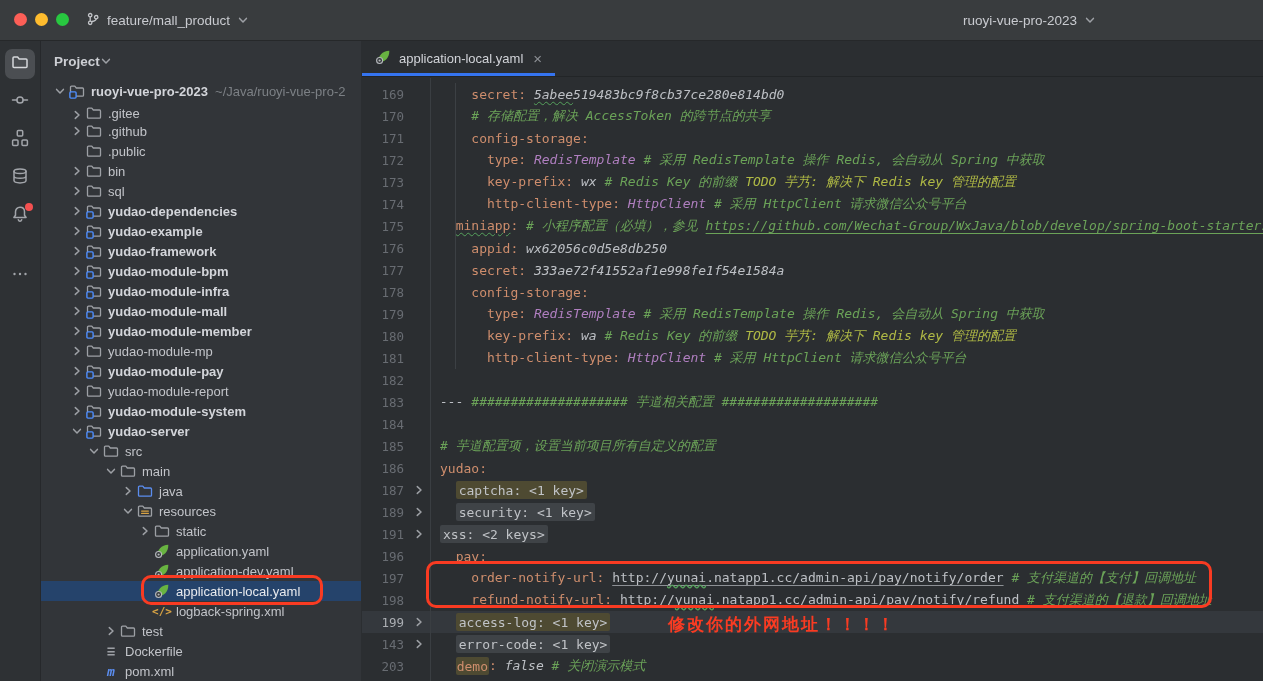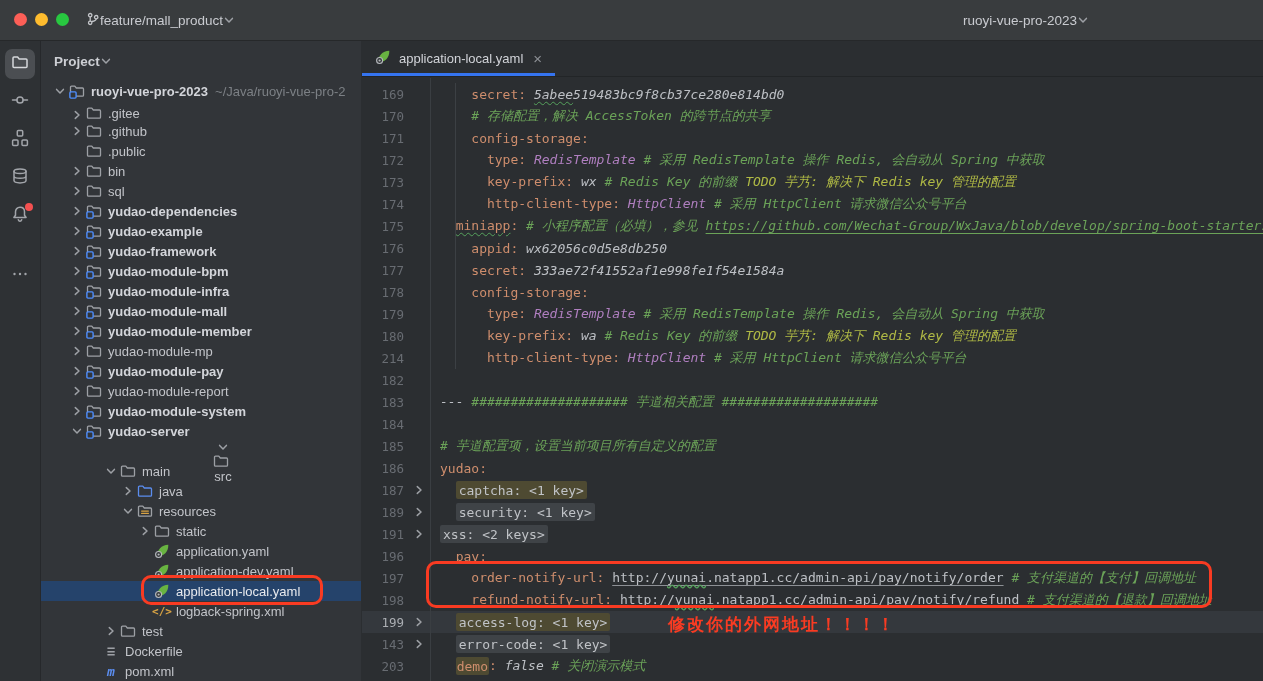--- a/index.html
+++ b/index.html
@@ -5,21 +5,21 @@
   * { box-sizing: border-box; margin: 0; padding: 0; }
   html,body { width: 1263px; height: 681px; overflow: hidden; }
   body { background:#2b2e31; font-family:"Liberation Sans", sans-serif; position:relative; }
 
   
   .titlebar { position:absolute; left:0; top:0; width:1263px; height:41px;
               background:#393c3e; border-bottom:1px solid #26282a; z-index:5; }
   .traffic { position:absolute; left:14px; top:13px; display:flex; gap:8px; }
   .traffic span { width:13px; height:13px; border-radius:50%; display:block; }
   .tl-close { background:#fc5f57; } .tl-min { background:#febc2e; } .tl-zoom { background:#28c840; }
-  .tb-widget { position:absolute; top:0; height:40px; display:flex; align-items:center; 
+  .tb-widget { position:absolute; top:0; height:40px; display:flex; align-items:center; gap:7px;
                color:#c9cbd0; font-size:13.5px; cursor:default; }
   .branch-widget { left:86px; }
   .project-widget { left:963px; }
   .chev-down { width:12px; height:12px; display:inline-flex; }
 
   
   .stripe { position:absolute; left:0; top:41px; width:41px; bottom:0;
             background:#2e3134; border-right:1px solid #26282b; z-index:4; }
   .stripe-btn { width:30px; height:30px; margin:8px auto 4px auto; display:flex; align-items:center;
                 justify-content:center; border-radius:7px; position:relative; color:#a2a5aa; }
@@ -399,21 +399,21 @@
           </svg>
         </span>
         <span class="tr-icon">
           <svg width="16" height="16" viewBox="0 0 16 16" fill="none" stroke="currentColor" stroke-width="1.3" stroke-linecap="round" stroke-linejoin="round">
             <path d="M1.5 4.2a1 1 0 0 1 1-1h3.3l1.5 1.8h6.2a1 1 0 0 1 1 1v6.2a1 1 0 0 1-1 1h-11a1 1 0 0 1-1-1z" stroke="#9da0a5"></path>
             <rect x="0.9" y="8.9" width="6.2" height="6.2" rx="1" fill="#323539" stroke="#4c8dff" stroke-width="1.4"></rect>
           </svg>
         </span>
         <span class="tr-label bold">yudao-server</span>
       </div>
-      <div class="tree-row" style="padding-left: 44px; flex-direction: column;">
+      <div class="tree-row" style="padding-left: 44px;">
         <span class="tr-chev">
           <svg width="12" height="12" viewBox="0 0 12 12" fill="none" stroke="currentColor" stroke-width="1.3" stroke-linecap="round" stroke-linejoin="round">
             <path d="M2.6 4.4 6 7.9 9.4 4.4" stroke="#9da0a5" stroke-width="1.5"></path>
           </svg>
         </span>
         <span class="tr-icon">
           <svg width="16" height="16" viewBox="0 0 16 16" fill="none" stroke="currentColor" stroke-width="1.3" stroke-linecap="round" stroke-linejoin="round">
             <path d="M1.5 4.2a1 1 0 0 1 1-1h3.3l1.5 1.8h6.2a1 1 0 0 1 1 1v6.2a1 1 0 0 1-1 1h-11a1 1 0 0 1-1-1z" stroke="#9da0a5"></path>
           </svg>
         </span>
@@ -562,21 +562,21 @@
       <div class="code-row"><span class="ln">171</span><span class="foldc"></span><span class="content" style="padding-left: 41.32px;"><span class="c-key">config-storage:</span></span></div>
       <div class="code-row"><span class="ln">172</span><span class="foldc"></span><span class="content" style="padding-left: 56.98px;"><span class="c-key">type:</span><span class="c-plain"> </span><span class="c-ref">RedisTemplate</span><span class="c-comment"> # 采用 RedisTemplate 操作 Redis, 会自动从 Spring 中获取</span></span></div>
       <div class="code-row"><span class="ln">173</span><span class="foldc"></span><span class="content" style="padding-left: 56.98px;"><span class="c-key">key-prefix:</span><span class="c-plain"> wx </span><span class="c-comment"># Redis Key 的前缀 </span><span class="c-todo">TODO 芋艿: 解决下 Redis key 管理的配置</span></span></div>
       <div class="code-row"><span class="ln">174</span><span class="foldc"></span><span class="content" style="padding-left: 56.98px;"><span class="c-key">http-client-type:</span><span class="c-plain"> </span><span class="c-ref">HttpClient</span><span class="c-comment"> # 采用 HttpClient 请求微信公众号平台</span></span></div>
       <div class="code-row"><span class="ln">175</span><span class="foldc"></span><span class="content" style="padding-left: 25.66px;"><span class="c-key c-sq">miniapp</span><span class="c-key">:</span><span class="c-plain"> </span><span class="c-comment"># 小程序配置（必填），参见 </span><span class="c-url">https://github.com/Wechat-Group/WxJava/blob/develop/spring-boot-starters</span></span></div>
       <div class="code-row"><span class="ln">176</span><span class="foldc"></span><span class="content" style="padding-left: 41.32px;"><span class="c-key">appid:</span><span class="c-plain"> wx62056c0d5e8db250</span></span></div>
       <div class="code-row"><span class="ln">177</span><span class="foldc"></span><span class="content" style="padding-left: 41.32px;"><span class="c-key">secret:</span><span class="c-plain"> 333ae72f41552af1e998fe1f54e1584a</span></span></div>
       <div class="code-row"><span class="ln">178</span><span class="foldc"></span><span class="content" style="padding-left: 41.32px;"><span class="c-key">config-storage:</span></span></div>
       <div class="code-row"><span class="ln">179</span><span class="foldc"></span><span class="content" style="padding-left: 56.98px;"><span class="c-key">type:</span><span class="c-plain"> </span><span class="c-ref">RedisTemplate</span><span class="c-comment"> # 采用 RedisTemplate 操作 Redis, 会自动从 Spring 中获取</span></span></div>
       <div class="code-row"><span class="ln">180</span><span class="foldc"></span><span class="content" style="padding-left: 56.98px;"><span class="c-key">key-prefix:</span><span class="c-plain"> wa </span><span class="c-comment"># Redis Key 的前缀 </span><span class="c-todo">TODO 芋艿: 解决下 Redis key 管理的配置</span></span></div>
-      <div class="code-row"><span class="ln">214</span><span class="foldc"></span><span class="content" style="padding-left: 56.98px;"><span class="c-key">http-client-type:</span><span class="c-plain"> </span><span class="c-ref">HttpClient</span><span class="c-comment"> # 采用 HttpClient 请求微信公众号平台</span></span></div>
+      <div class="code-row"><span class="ln">181</span><span class="foldc"></span><span class="content" style="padding-left: 56.98px;"><span class="c-key">http-client-type:</span><span class="c-plain"> </span><span class="c-ref">HttpClient</span><span class="c-comment"> # 采用 HttpClient 请求微信公众号平台</span></span></div>
       <div class="code-row"><span class="ln">182</span><span class="foldc"></span><span class="content" style="padding-left: 10px;"></span></div>
       <div class="code-row"><span class="ln">183</span><span class="foldc"></span><span class="content" style="padding-left: 10px;"><span class="c-plain">--- </span><span class="c-comment">#################### 芋道相关配置 ####################</span></span></div>
       <div class="code-row"><span class="ln">184</span><span class="foldc"></span><span class="content" style="padding-left: 10px;"></span></div>
       <div class="code-row"><span class="ln">185</span><span class="foldc"></span><span class="content" style="padding-left: 10px;"><span class="c-comment"># 芋道配置项，设置当前项目所有自定义的配置</span></span></div>
       <div class="code-row"><span class="ln">186</span><span class="foldc"></span><span class="content" style="padding-left: 10px;"><span class="c-key">yudao:</span></span></div>
       <div class="code-row"><span class="ln">187</span><span class="foldc"><svg width="12" height="12" viewBox="0 0 12 12" fill="none" stroke="currentColor" stroke-width="1.3" stroke-linecap="round" stroke-linejoin="round">
             <path d="M4.3 2.6 8 6 4.3 9.4" stroke="#9da0a5" stroke-width="1.5"></path>
           </svg></span><span class="content" style="padding-left: 25.66px;"><span class="c-folded c-olive">captcha: &lt;1 key&gt;</span></span></div>
       <div class="code-row"><span class="ln">189</span><span class="foldc"><svg width="12" height="12" viewBox="0 0 12 12" fill="none" stroke="currentColor" stroke-width="1.3" stroke-linecap="round" stroke-linejoin="round">
             <path d="M4.3 2.6 8 6 4.3 9.4" stroke="#9da0a5" stroke-width="1.5"></path>

